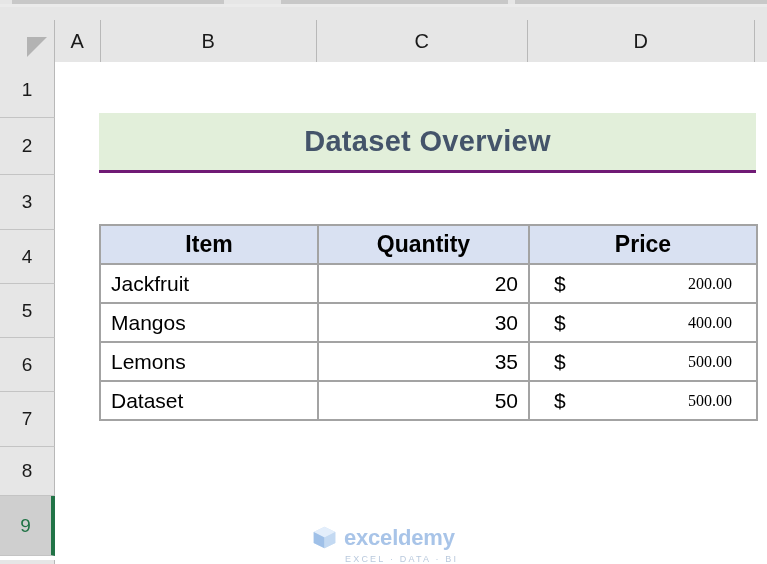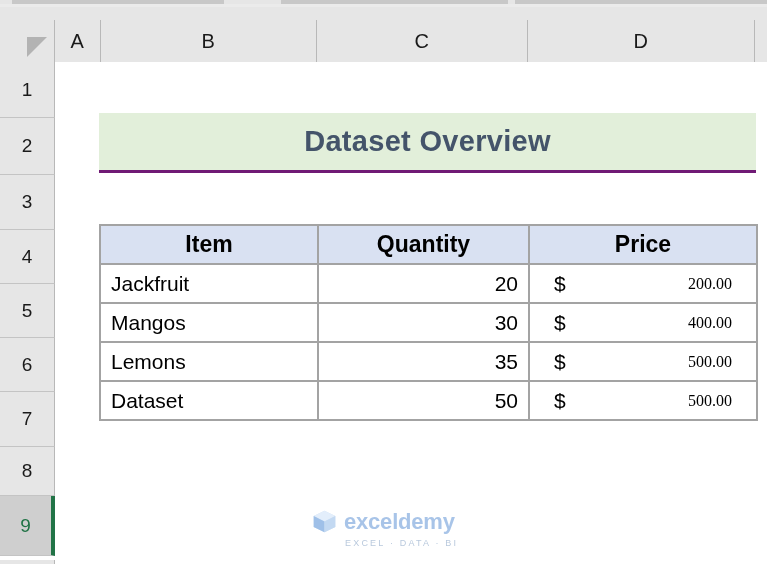--- a/index.html
+++ b/index.html
@@ -186,20 +186,21 @@
     top: 508px;
     width: 180px;
     height: 40px;
     pointer-events: none;
     z-index: 5;
   }
   .wm-row {
     display: flex;
     align-items: center;
     gap: 6px;
+    margin-top: 16px;
   }
   .wm-cube { width: 27px; height: 27px; flex: 0 0 27px; }
   .wm-name {
     font-size: 22px;
     font-weight: bold;
     color: #a8c4e8;
     letter-spacing: -0.2px;
     line-height: 1;
   }
   .wm-sub {

